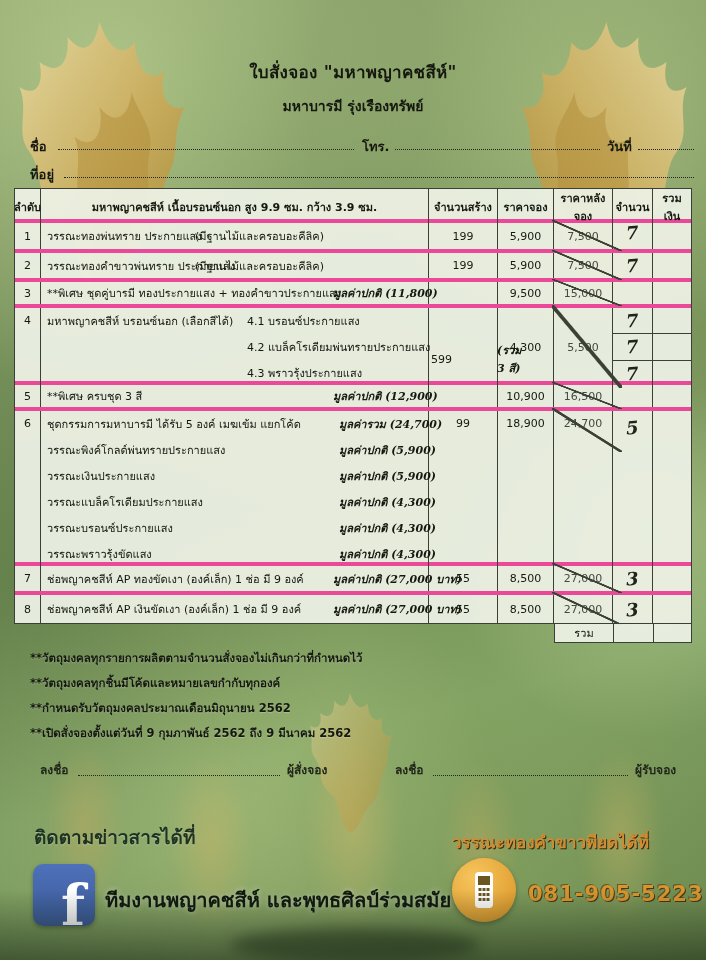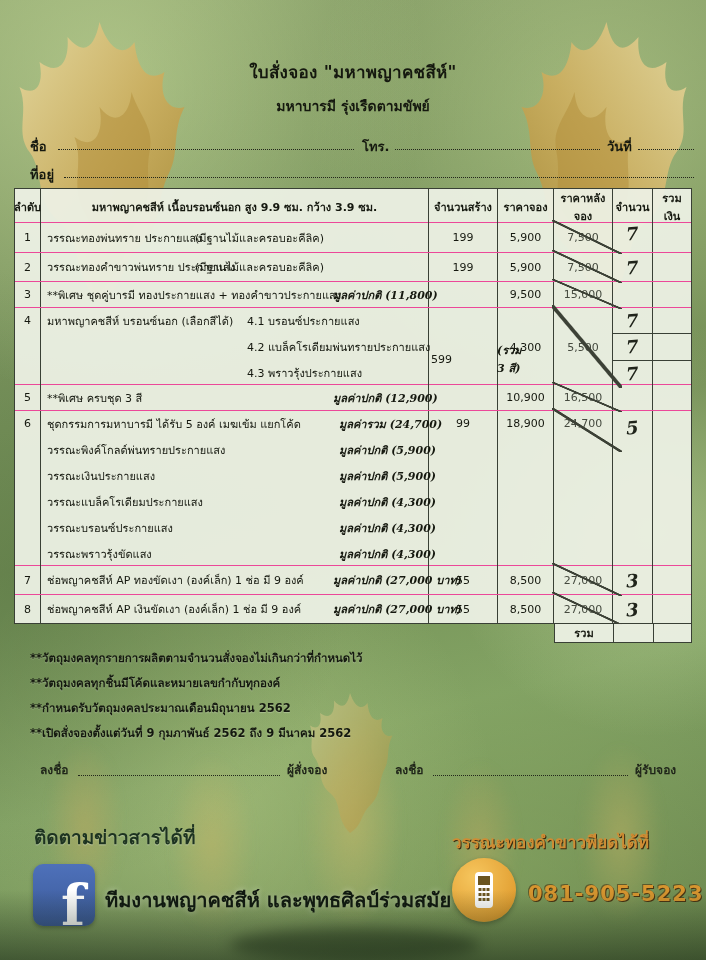--- a/index.html
+++ b/index.html
@@ -29,21 +29,21 @@
   .naga.right{transform:scaleX(-1);}
   
   .title{position:absolute;left:0;width:706px;text-align:center;color:#15180f;font-weight:bold;}
   .t1{top:58px;font-size:17px;letter-spacing:.3px;}
   .t2{top:95px;font-size:14px;}
   .formline{position:absolute;color:#15180f;font-size:13px;font-weight:bold;}
   .dots{position:absolute;border-bottom:1.6px dotted #23271c;height:14px;}
   
   .tbl{position:absolute;left:14px;top:188px;width:678px;background:rgba(236,240,228,.95);
        border:1px solid #394035;color:#15180f;font-size:11px;}
-  .trow{display:grid;grid-template-columns:26px 388px 69px 56px 59px 40px 1fr;border-bottom:1px solid #ec4899;}
+  .trow{display:grid;grid-template-columns:26px 388px 69px 56px 59px 40px 1fr;border-bottom:4px solid #ec4899;}
   .trow.last{border-bottom:none;}
   .cell{border-right:1px solid #394035;position:relative;display:flex;align-items:center;justify-content:center;padding:0 2px;min-width:0;}
   .cell.endc{border-right:none;}
   .desc{justify-content:flex-start;padding-left:6px;}
   .hdr .cell{font-weight:bold;font-size:11px;text-align:center;}
   .h34{height:34px}.h30{height:30px}.h29{height:29px}.h28{height:28px}.h26{height:26px}.h77{height:77px}.h155{height:155px}
   .lines{display:flex;flex-direction:column;width:100%;}
   .dline{height:26px;display:flex;align-items:center;position:relative;width:100%;}
   .note{position:absolute;white-space:nowrap;}
   .n154{left:154px}.n200{left:200px}.n256{left:256px}
@@ -52,21 +52,21 @@
   .slash{position:absolute;left:-2px;right:-10px;top:-3px;bottom:-2px;pointer-events:none;
     background:linear-gradient(to top right, transparent 47.5%, #3c4136 48.5%, #3c4136 51%, transparent 52%);}
   .hand{font-family:"DejaVu Serif","Liberation Serif",serif;font-style:italic;font-size:18px;font-weight:bold;color:#20241b;transform:rotate(-4deg);}
   .subcells{display:flex;flex-direction:column;width:100%;height:100%;}
   .subcells>div{flex:1;display:flex;align-items:center;justify-content:center;border-bottom:1px solid #394035;}
   .subcells>div:last-child{border-bottom:none;}
   .topalign{align-items:flex-start;padding-top:6px;}
   .madecol{flex-direction:row;justify-content:flex-start;padding-top:24px;gap:9px;}
   .strip{position:absolute;left:554px;top:624px;width:138px;height:19px;background:rgba(236,240,228,.95);
     border:1px solid #394035;border-top:none;display:grid;grid-template-columns:59px 40px 1fr;font-size:11px;color:#15180f;}
-  .strip>div{border-right:1px solid #394035;display:flex;align-items:center;justify-content:center;font-weight:bold;}
+  .strip>div{border-right:1px solid #394035;display:flex;align-items:center;justify-content:center;font-weight:normal;}
   .strip>div:last-child{border-right:none;}
   
   .fnotes{position:absolute;left:30px;top:645px;color:#14180f;font-size:11.5px;font-weight:bold;}
   .fnotes div{height:25px;display:flex;align-items:center;text-shadow:0 1px 1px rgba(255,255,255,.25);}
   
   .sig{position:absolute;top:760px;left:0;width:706px;height:18px;color:#20261a;font-size:12px;font-weight:bold;}
   .sig span{position:absolute;}
   
   .follow{position:absolute;left:34px;top:822px;font-size:19px;font-weight:bold;color:#1d3320;text-shadow:0 1px 1px rgba(255,255,255,.35);}
   .contact{position:absolute;left:452px;top:828px;font-size:17px;font-weight:bold;color:#cf8c33;text-shadow:1px 1px 0 #3a2a10;}
@@ -114,21 +114,21 @@
         <linearGradient id="g3" x1="0" y1="0" x2="1" y2="1">
       <stop offset="0" stop-color="#ead9a0"></stop>
           <stop offset=".5" stop-color="#cfae5e"></stop>
           <stop offset="1" stop-color="#a9852f"></stop>
     </linearGradient>
       </defs>
     <path fill="url(#g3)" d="M100,290 C70,260 85,230 60,210 C35,190 45,160 30,140 C15,120 30,100 20,75 C35,85 45,75 40,50 C60,65 70,50 68,25 C85,45 95,35 100,10 C110,40 125,45 135,30 C138,60 150,70 165,60 C158,85 170,100 185,95 C172,120 180,140 170,160 C155,190 165,210 140,235 C120,255 125,275 100,290 Z"></path>
   </svg>
 
   <div class="title t1">ใบสั่งจอง "มหาพญาคชสีห์"</div>
-  <div class="title t2">มหาบารมี รุ่งเรืดตามขัพย์</div>
+  <div class="title t2">มหาบารมี รุ่งเรืองทรัพย์</div>
 
   <div class="formline" style="left:30px;top:136px;">ชื่อ</div>
   <div class="dots" style="left:58px;top:136px;width:296px;"></div>
   <div class="formline" style="left:362px;top:136px;">โทร.</div>
   <div class="dots" style="left:395px;top:136px;width:205px;"></div>
   <div class="formline" style="left:607px;top:136px;">วันที่</div>
   <div class="dots" style="left:638px;top:136px;width:56px;"></div>
 
   <div class="formline" style="left:30px;top:164px;">ที่อยู่</div>
   <div class="dots" style="left:64px;top:164px;width:630px;"></div>

